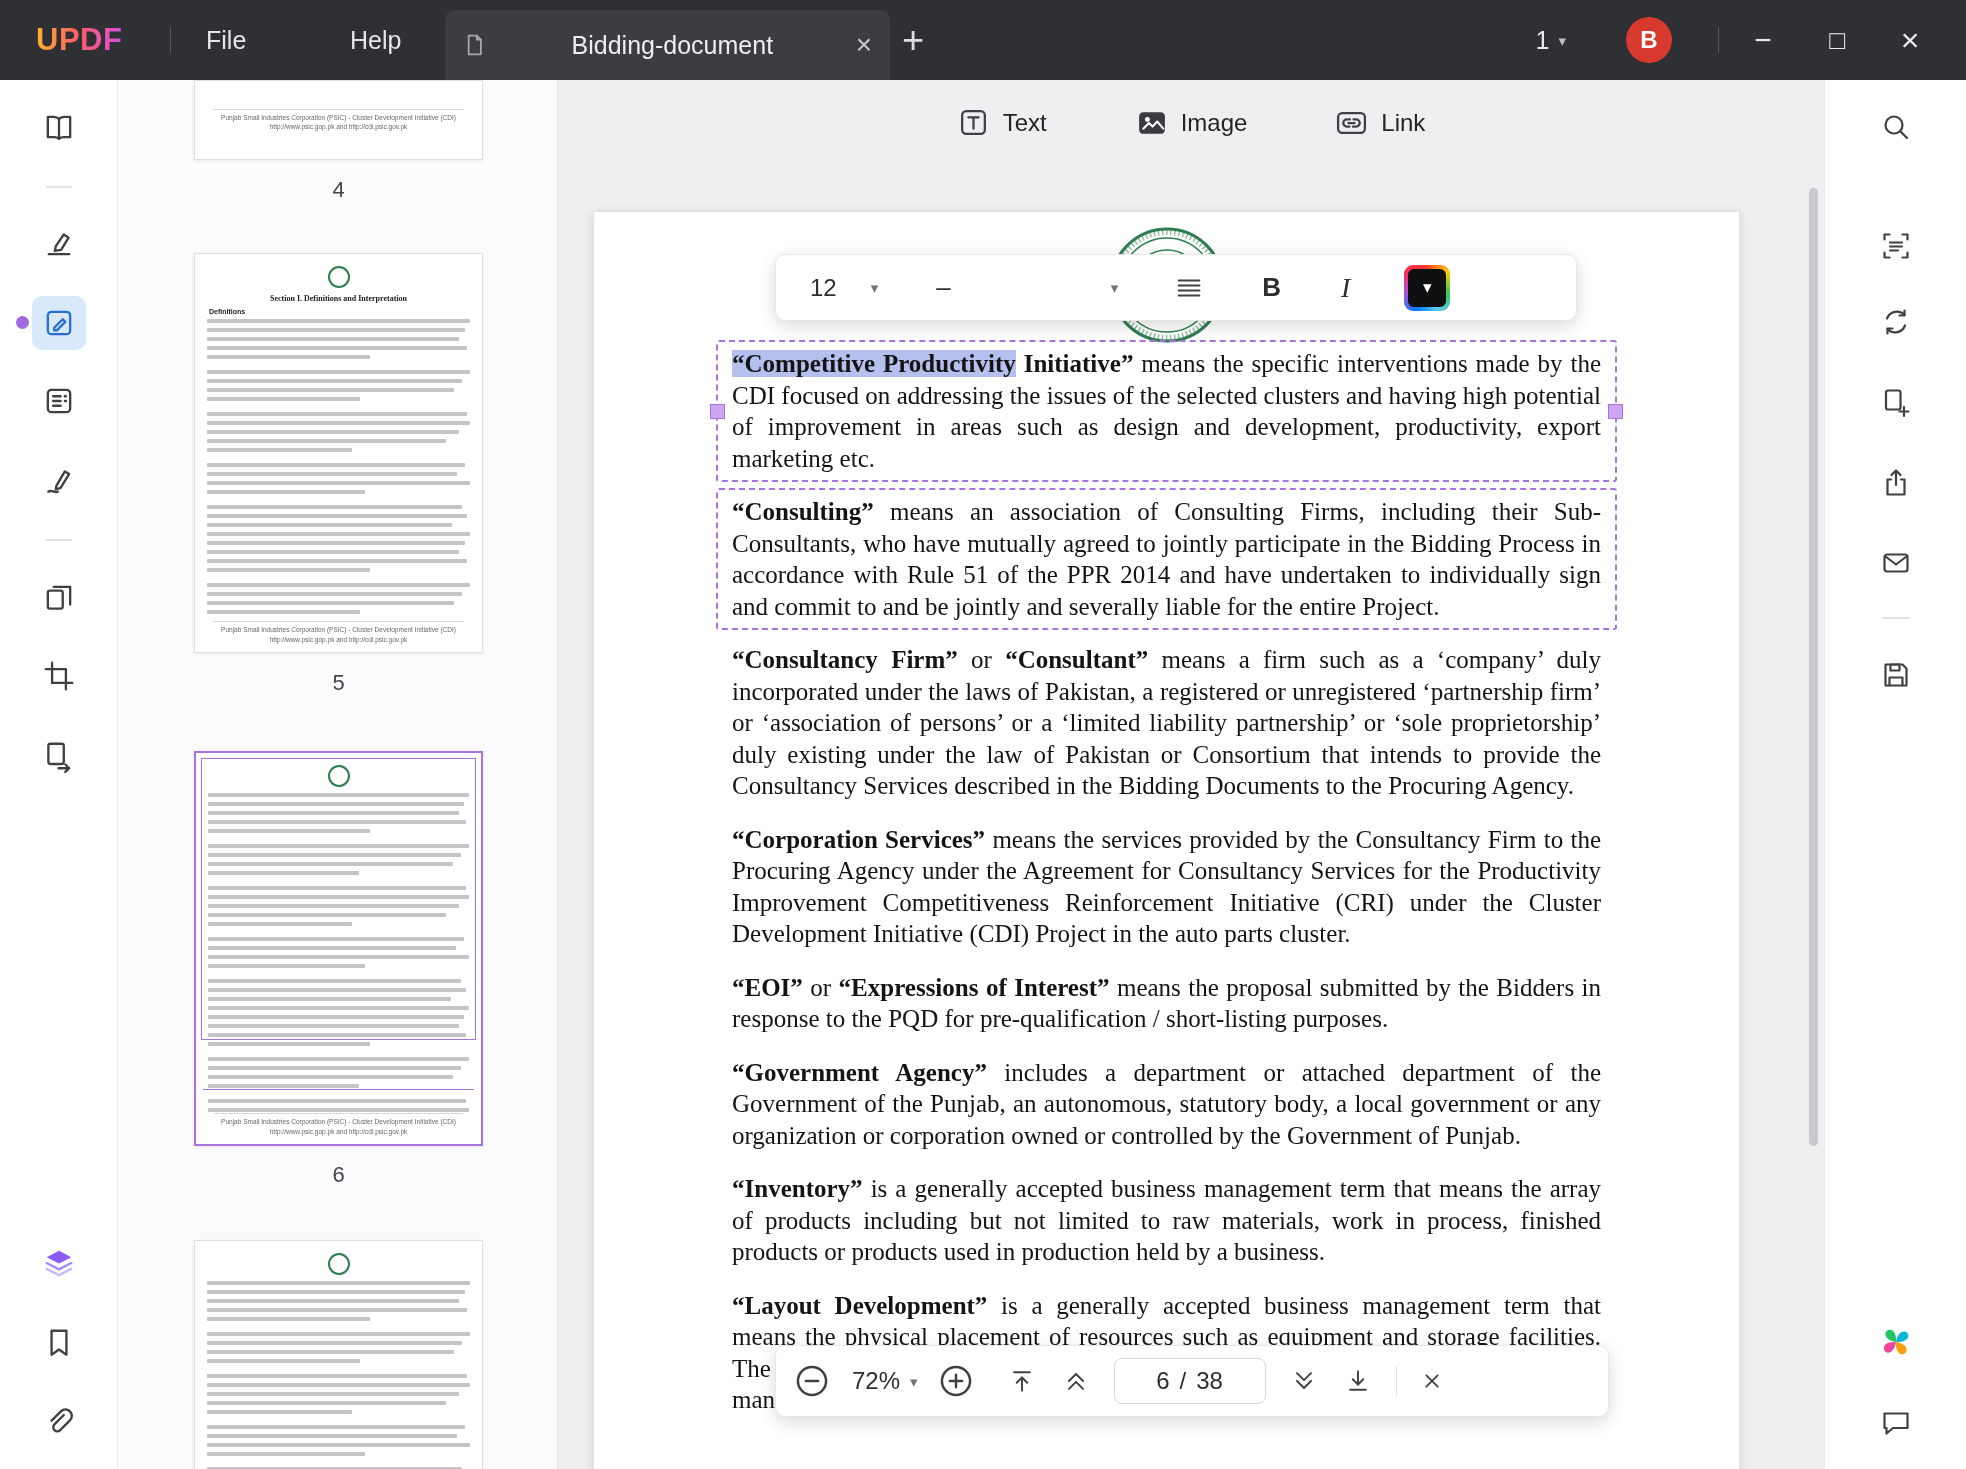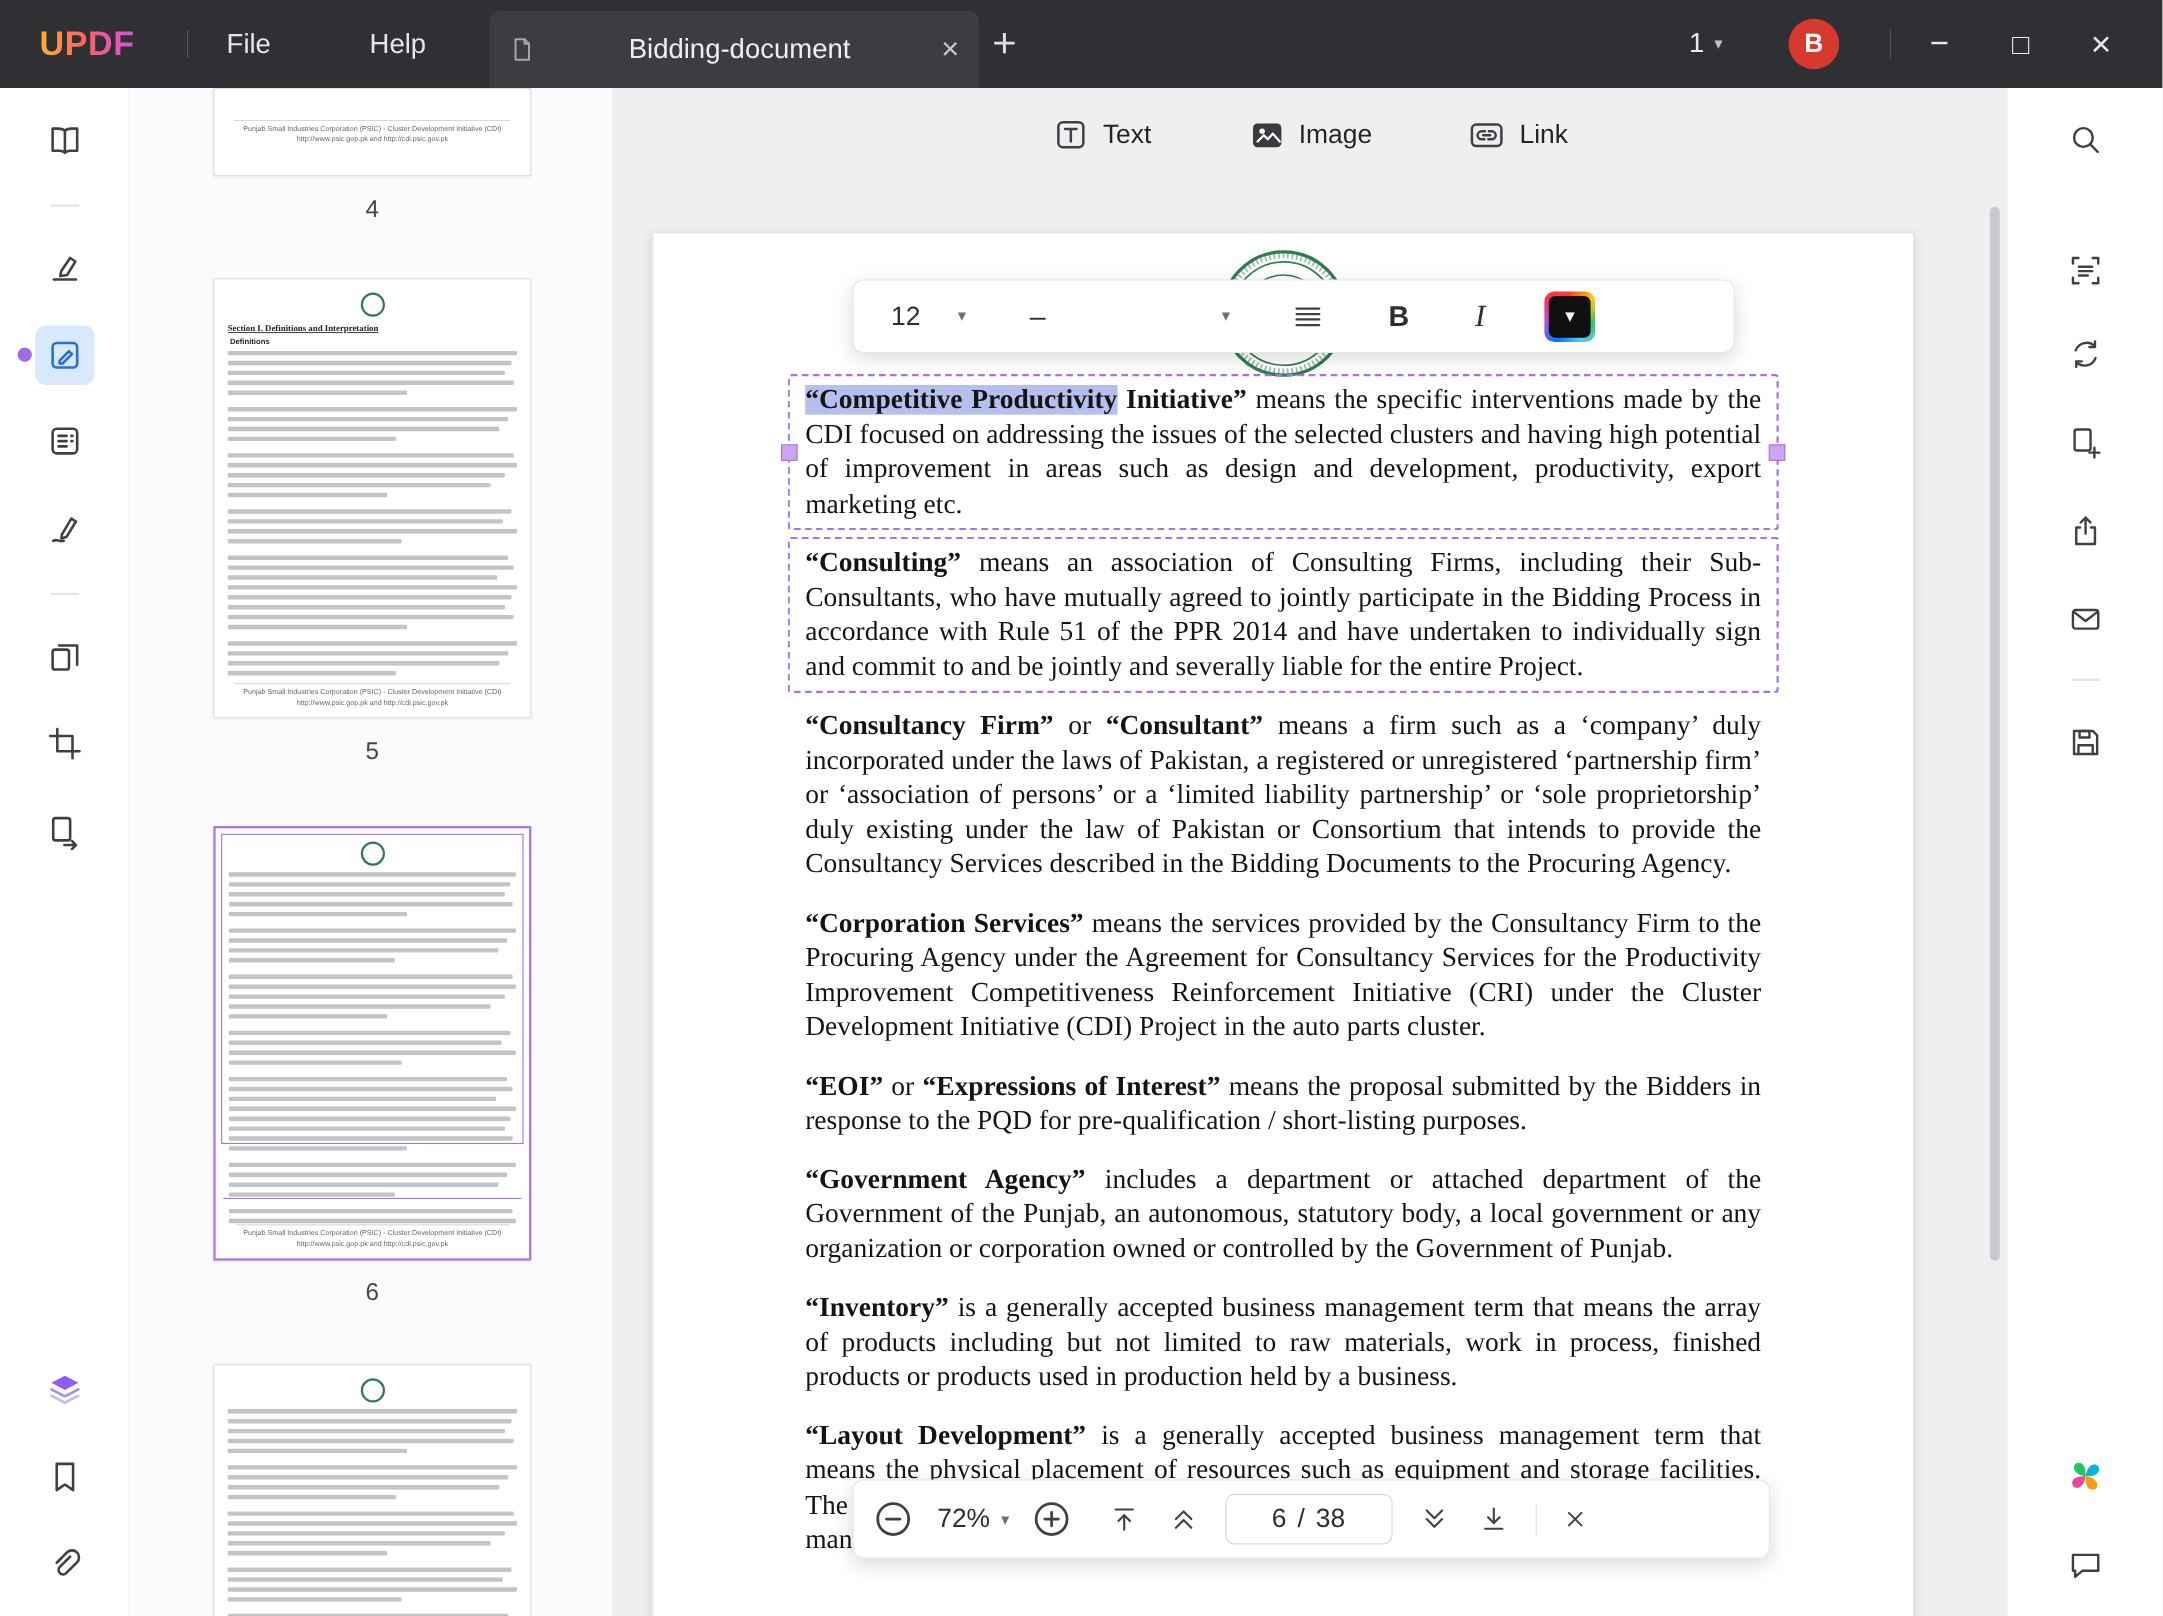--- a/index.html
+++ b/index.html
@@ -41,21 +41,21 @@
 
   
   .thumbpanel{position:relative;flex:0 0 440px;background:#fbfbfd;border-right:1px solid #e3e3e6;overflow:hidden}
   .thumb{position:absolute;left:76px;width:289px;background:#fff;border:1px solid #dedee2;box-shadow:0 1px 3px rgba(0,0,0,.08);overflow:hidden}
   .thumb.sel{border:2px solid #a873e0}
   .pagenum{position:absolute;left:76px;width:289px;text-align:center;font-size:22px;color:#46464a}
   .thumb-body{padding:6px 12px 0}
   .tline{height:4px;background:#c3c3c8;border-radius:1px;margin-bottom:5px}
   .tgap{height:6px}
   .crest-dot{width:22px;height:22px;border:2px solid #2e7d4f;border-radius:50%;margin:6px auto 6px}
-  .t-heading{font-family:"Liberation Serif",serif;font-size:8px;font-weight:700;text-decoration:underline;color:#222;margin-bottom:5px;white-space:nowrap;overflow:hidden}
+  .t-heading{font-family:"Liberation Serif",serif;font-size:8px;font-weight:700;text-align:center;color:#222;margin-bottom:5px;white-space:nowrap;overflow:hidden}
   .t-subheading{font-size:7px;font-weight:700;color:#222;margin:0 0 4px 2px}
   .thumb-footer{position:absolute;left:0;right:0;text-align:center;font-size:6.5px;color:#666;line-height:1.45;padding-top:3px;border-top:1px solid #d8d8dc;margin:0 18px;white-space:nowrap;overflow:hidden}
   .t6-box{position:absolute;left:5px;right:5px;top:5px;height:72%;border:1.5px solid #a873e0;pointer-events:none}
   .t6-line{position:absolute;left:7px;right:7px;top:86%;border-top:1.5px solid #a873e0;pointer-events:none}
 
   
   .content{position:relative;flex:1;min-width:0;background:#efeff2;overflow:hidden}
   .etb{position:absolute;top:26px;left:0;right:0;display:flex;justify-content:center;gap:88px}
   .etb-btn{display:flex;align-items:center;gap:13px;font-size:24px;color:#242427}
 
@@ -101,21 +101,21 @@
 </style>
 </head>
 <body>
 
 <div class="app">
 
   <header class="titlebar">
     <div class="logo">UPDF</div>
     <div class="tb-sep" style="left:170px"></div>
     <button class="menu-btn" style="left:192px">File</button>
-    <button class="menu-btn" style="left:322px">Help</button>
+    <button class="menu-btn" style="left:336px">Help</button>
 
     <div class="tab">
       <span>
         <svg width="26" height="26" viewBox="0 0 32 32">
             <g stroke="#a7a7ab" stroke-width="2.2" fill="none" stroke-linecap="round" stroke-linejoin="round">
               <path d="M7 4.5h10l5 5V27.5H7z"></path>
               <path d="M17 4.5v5h5"></path>
             </g>
           </svg>
       </span>

